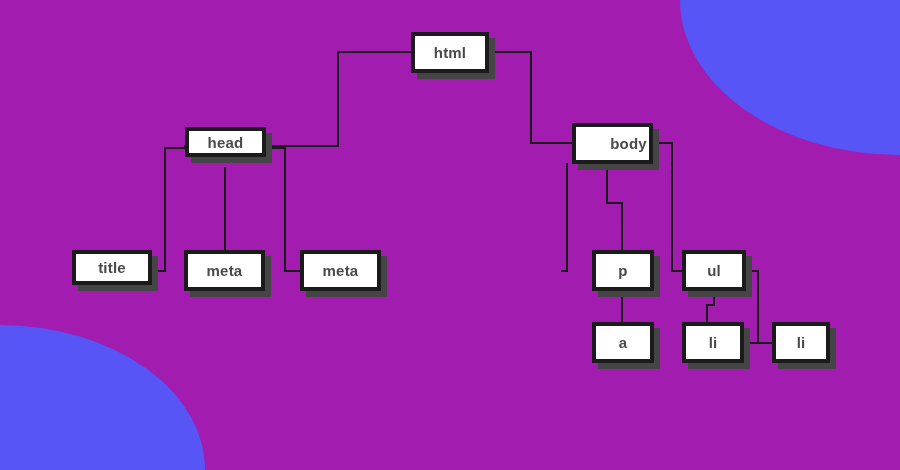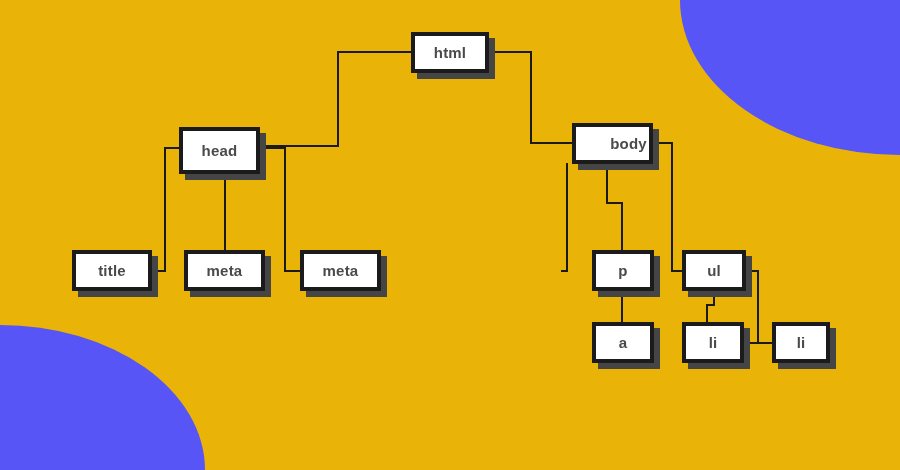--- a/index.html
+++ b/index.html
@@ -58,21 +58,21 @@
     font-weight: bold;
     color: #4a4a4a;
     letter-spacing: 0.2px;
     line-height: 1;
     user-select: none;
   }
 </style>
 </head>
 <body>
 
-<div id="stage" style="background: #eab308;">
+<div id="stage" style="background: #a21caf;">
 
   <div class="corner-shape" id="corner-tr" style="background: rgb(87, 85, 245);"></div>
   <div class="corner-shape" id="corner-bl" style="background: rgb(87, 85, 245);"></div>
 
   <svg id="edges" viewBox="0 0 900 470" xmlns="http://www.w3.org/2000/svg">
       <polyline points="411,52 338,52 338,146 185,146" fill="none" stroke="#1b1b1b" stroke-width="2" stroke-linecap="square" stroke-linejoin="miter"></polyline>
       <polyline points="489,52 531,52 531,143 572,143" fill="none" stroke="#1b1b1b" stroke-width="2" stroke-linecap="square" stroke-linejoin="miter"></polyline>
       <polyline points="185,148 165,148 165,271 152,271" fill="none" stroke="#1b1b1b" stroke-width="2" stroke-linecap="square" stroke-linejoin="miter"></polyline>
       <polyline points="225,168 225,250" fill="none" stroke="#1b1b1b" stroke-width="2" stroke-linecap="square" stroke-linejoin="miter"></polyline>
       <polyline points="266,148 285,148 285,271 300,271" fill="none" stroke="#1b1b1b" stroke-width="2" stroke-linecap="square" stroke-linejoin="miter"></polyline>
@@ -82,27 +82,27 @@
       <polyline points="622,291 622,322" fill="none" stroke="#1b1b1b" stroke-width="2" stroke-linecap="square" stroke-linejoin="miter"></polyline>
       <polyline points="714,291 714,305 707,305 707,322" fill="none" stroke="#1b1b1b" stroke-width="2" stroke-linecap="square" stroke-linejoin="miter"></polyline>
       <polyline points="746,271 758,271 758,343 772,343" fill="none" stroke="#1b1b1b" stroke-width="2" stroke-linecap="square" stroke-linejoin="miter"></polyline>
       <polyline points="744,343 772,343" fill="none" stroke="#1b1b1b" stroke-width="2" stroke-linecap="square" stroke-linejoin="miter"></polyline>
     </svg>
 
   <div id="nodes">
       <div class="node" style="left: 411px; top: 32px; width: 78px; height: 41px; background: rgb(255, 255, 255); border-color: rgb(27, 27, 27); box-shadow: rgb(69, 69, 69) 6px 6px 0px 0px;">
         <span class="node-label" style="color: rgb(74, 74, 74);">html</span>
       </div>
-      <div class="node" style="left: 179px; top: 127px; width: 81px; height: 47px; background: rgb(255, 255, 255); border-color: rgb(27, 27, 27); box-shadow: rgb(69, 69, 69) 6px 6px 0px 0px;">
+      <div class="node" style="left: 185px; top: 127px; width: 81px; height: 30px; background: rgb(255, 255, 255); border-color: rgb(27, 27, 27); box-shadow: rgb(69, 69, 69) 6px 6px 0px 0px;">
         <span class="node-label" style="color: rgb(74, 74, 74);">head</span>
       </div>
       <div class="node" style="left: 572px; top: 123px; width: 81px; height: 41px; background: rgb(255, 255, 255); border-color: rgb(27, 27, 27); box-shadow: rgb(69, 69, 69) 6px 6px 0px 0px; padding-left: 32px;">
         <span class="node-label" style="color: rgb(74, 74, 74);">body</span>
       </div>
-      <div class="node" style="left: 72px; top: 250px; width: 80px; height: 41px; background: rgb(255, 255, 255); border-color: rgb(27, 27, 27); box-shadow: rgb(69, 69, 69) 6px 6px 0px 0px;">
+      <div class="node" style="left: 72px; top: 250px; width: 80px; height: 35px; background: rgb(255, 255, 255); border-color: rgb(27, 27, 27); box-shadow: rgb(69, 69, 69) 6px 6px 0px 0px;">
         <span class="node-label" style="color: rgb(74, 74, 74);">title</span>
       </div>
       <div class="node" style="left: 184px; top: 250px; width: 81px; height: 41px; background: rgb(255, 255, 255); border-color: rgb(27, 27, 27); box-shadow: rgb(69, 69, 69) 6px 6px 0px 0px;">
         <span class="node-label" style="color: rgb(74, 74, 74);">meta</span>
       </div>
       <div class="node" style="left: 300px; top: 250px; width: 81px; height: 41px; background: rgb(255, 255, 255); border-color: rgb(27, 27, 27); box-shadow: rgb(69, 69, 69) 6px 6px 0px 0px;">
         <span class="node-label" style="color: rgb(74, 74, 74);">meta</span>
       </div>
       <div class="node" style="left: 592px; top: 250px; width: 62px; height: 41px; background: rgb(255, 255, 255); border-color: rgb(27, 27, 27); box-shadow: rgb(69, 69, 69) 6px 6px 0px 0px;">
         <span class="node-label" style="color: rgb(74, 74, 74);">p</span>

